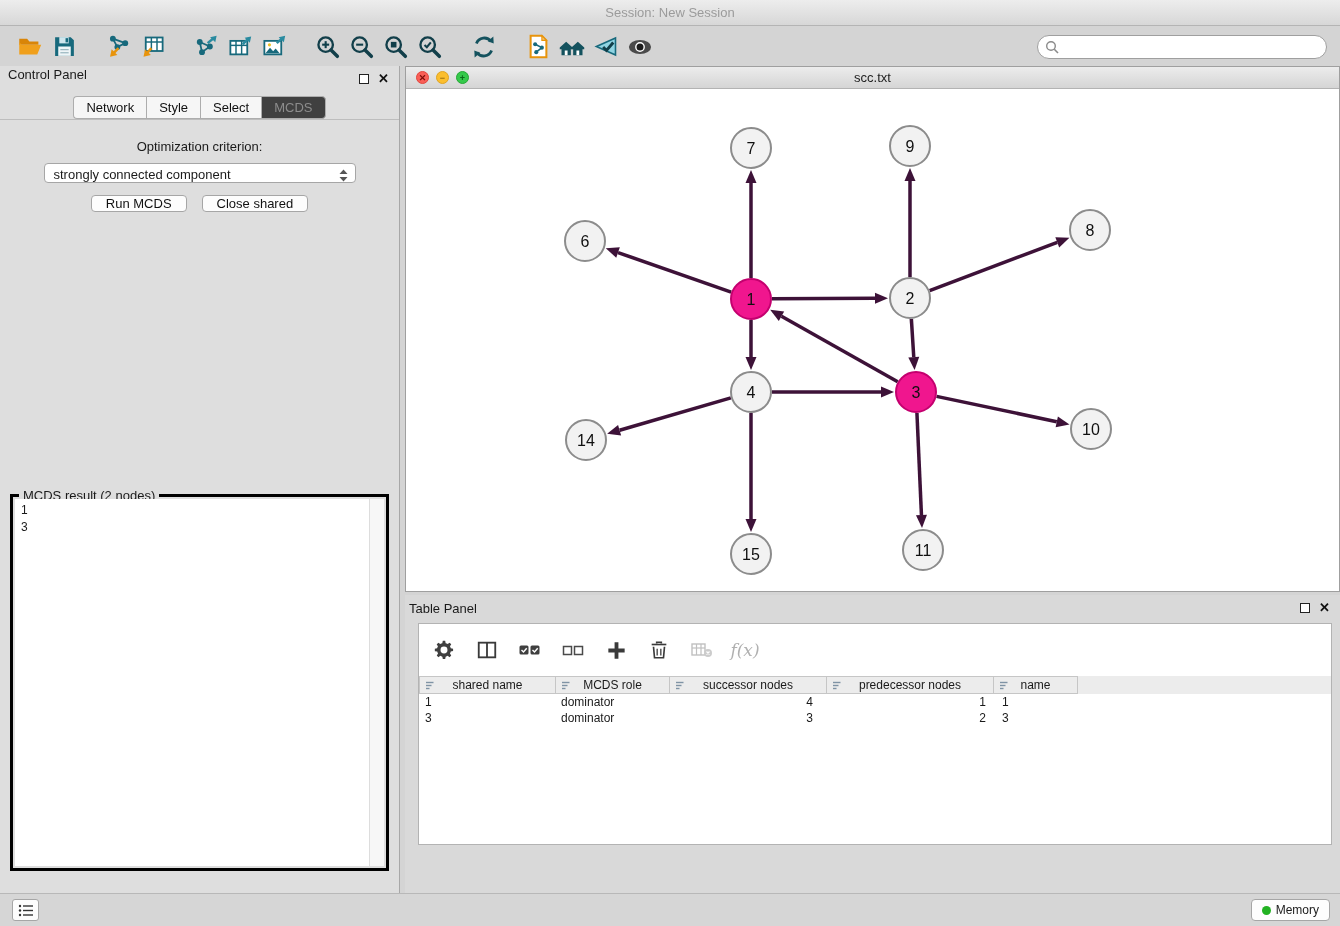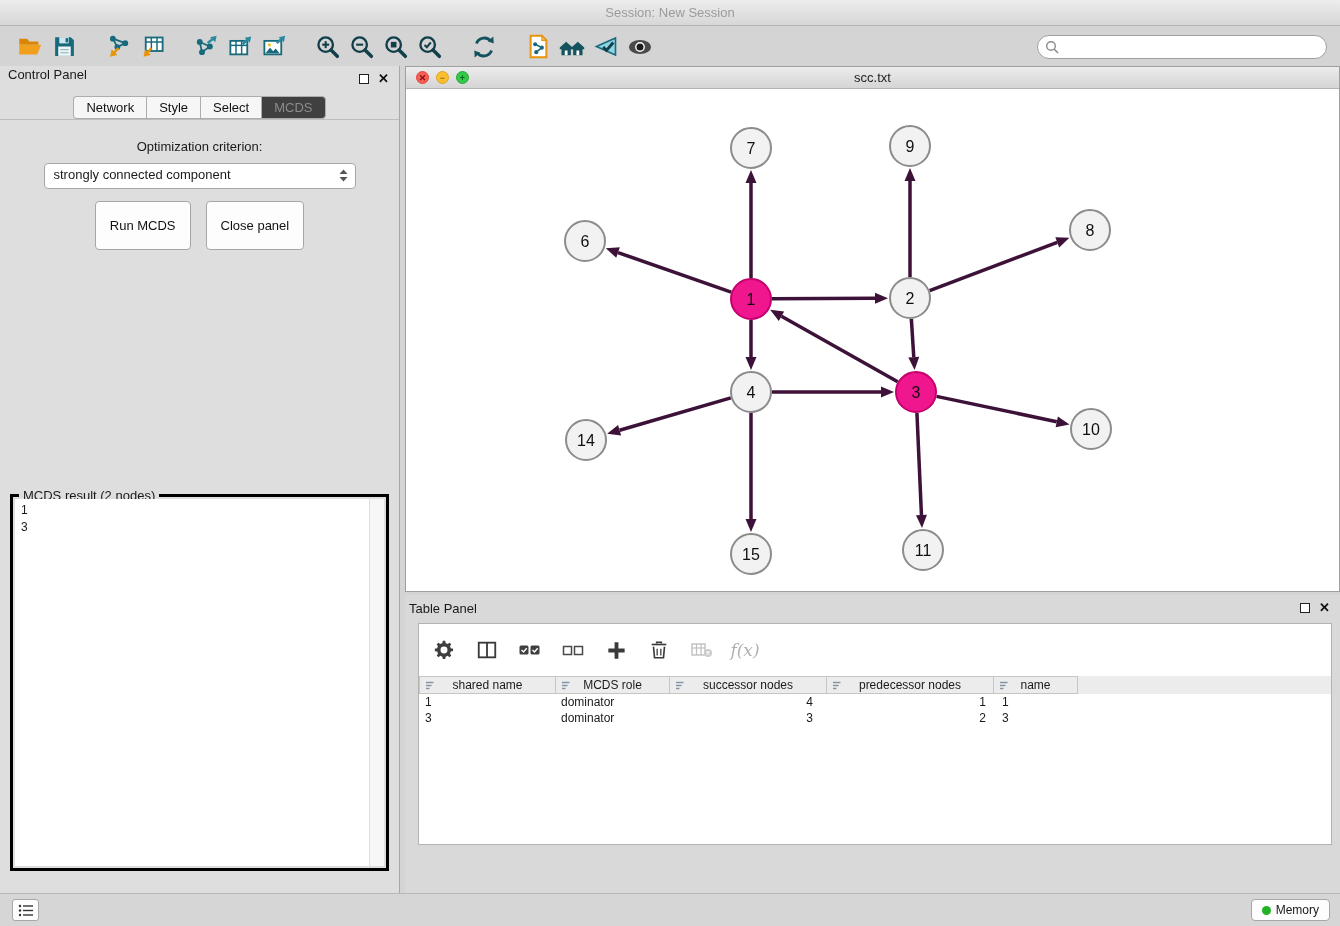--- a/index.html
+++ b/index.html
@@ -21,24 +21,24 @@
   .win-controls { position:absolute; right:10px; top:7px; display:flex; gap:9px; align-items:center; }
   .float-icon { width:10px; height:10px; border:1.5px solid #222; display:inline-block; background:#fff; }
   .close-icon { font-size:13px; font-weight:bold; color:#111; line-height:11px; }
   .cp-tabs-wrap { border-bottom:1px solid #bdbdbd; }
   .cp-tabs, .tp-tabs { display:flex; justify-content:center; }
   .seg-tab { font-size:13px; padding:3px 12px; background:#f6f6f6; border:1px solid #adadad; border-right:none; color:#111; white-space:nowrap; }
   .seg-tab:first-child { border-radius:4px 0 0 4px; }
   .seg-tab:last-child { border-right:1px solid #adadad; border-radius:0 4px 4px 0; }
   .seg-tab.selected { background:#404040; color:#8c8c8c; }
   .opt-label { text-align:center; margin-top:19px; }
-  .select-box { margin:9px auto 0; width:312px; height:26px; background:#fff; border:1px solid #a6a6a6; border-radius:4px; position:relative; line-height:22px; padding-left:9px; }
+  .select-box { margin:9px auto 0; width:312px; height:20px; background:#fff; border:1px solid #a6a6a6; border-radius:4px; position:relative; line-height:22px; padding-left:9px; }
   .stepper { position:absolute; right:7px; top:5px; }
   .cp-buttons { display:flex; justify-content:center; gap:15px; margin-top:12px; }
-  .cp-btn { font-size:13px; padding:16px 14px; background:#fdfdfd; border:1px solid #a6a6a6; border-radius:4px; font-family:inherit; color:#111; }
+  .cp-btn { font-size:13px; padding:0 14px; background:#fdfdfd; border:1px solid #a6a6a6; border-radius:4px; font-family:inherit; color:#111; }
   .result-box { position:absolute; left:10px; right:10px; top:428px; bottom:22px; border:3px solid #000000; }
   .result-legend { position:absolute; top:-9px; left:6px; background:#dedede; padding:0 4px; }
   .result-list { position:absolute; left:2px; right:17px; top:2px; bottom:2px; background:#fff; font-size:12px; padding:3px 6px; overflow:hidden; }
   .result-item { line-height:17px; }
   .result-scroll { position:absolute; right:2px; top:2px; bottom:2px; width:15px; background:#f7f7f7; border-left:1px solid #ddd; }
 
   .network-window { position:absolute; left:405px; top:66px; right:0; height:526px; background:#fff; border:1px solid #9f9f9f; }
   .nw-titlebar { height:22px; background:linear-gradient(#ececec,#d5d5d5); border-bottom:1px solid #b3b3b3; position:relative; text-align:center; line-height:22px; color:#222; }
   .traffic { position:absolute; left:10px; top:4px; display:flex; gap:7px; }
   .light { width:13px; height:13px; border-radius:50%; font-size:9px; line-height:12px; text-align:center; font-weight:bold; }
@@ -245,21 +245,21 @@
   <div class="opt-label">Optimization criterion:</div>
   <div class="select-box">
     <span>strongly connected component</span>
     <svg class="stepper" width="9" height="13" viewBox="0 0 9 13">
         <polygon points="4.5,0.5 8.5,5 0.5,5" fill="#555"></polygon>
         <polygon points="0.5,8 8.5,8 4.5,12.5" fill="#555"></polygon>
       </svg>
   </div>
   <div class="cp-buttons">
     <button class="cp-btn">Run MCDS</button>
-    <button class="cp-btn">Close panel</button>
+    <button class="cp-btn">Close shared</button>
   </div>
   <div class="result-box">
     <span class="result-legend">MCDS result (2 nodes)</span>
     <div class="result-list">
         <div class="result-item">1</div>
         <div class="result-item">3</div>
       </div>
     <div class="result-scroll"></div>
   </div>
 </div>

